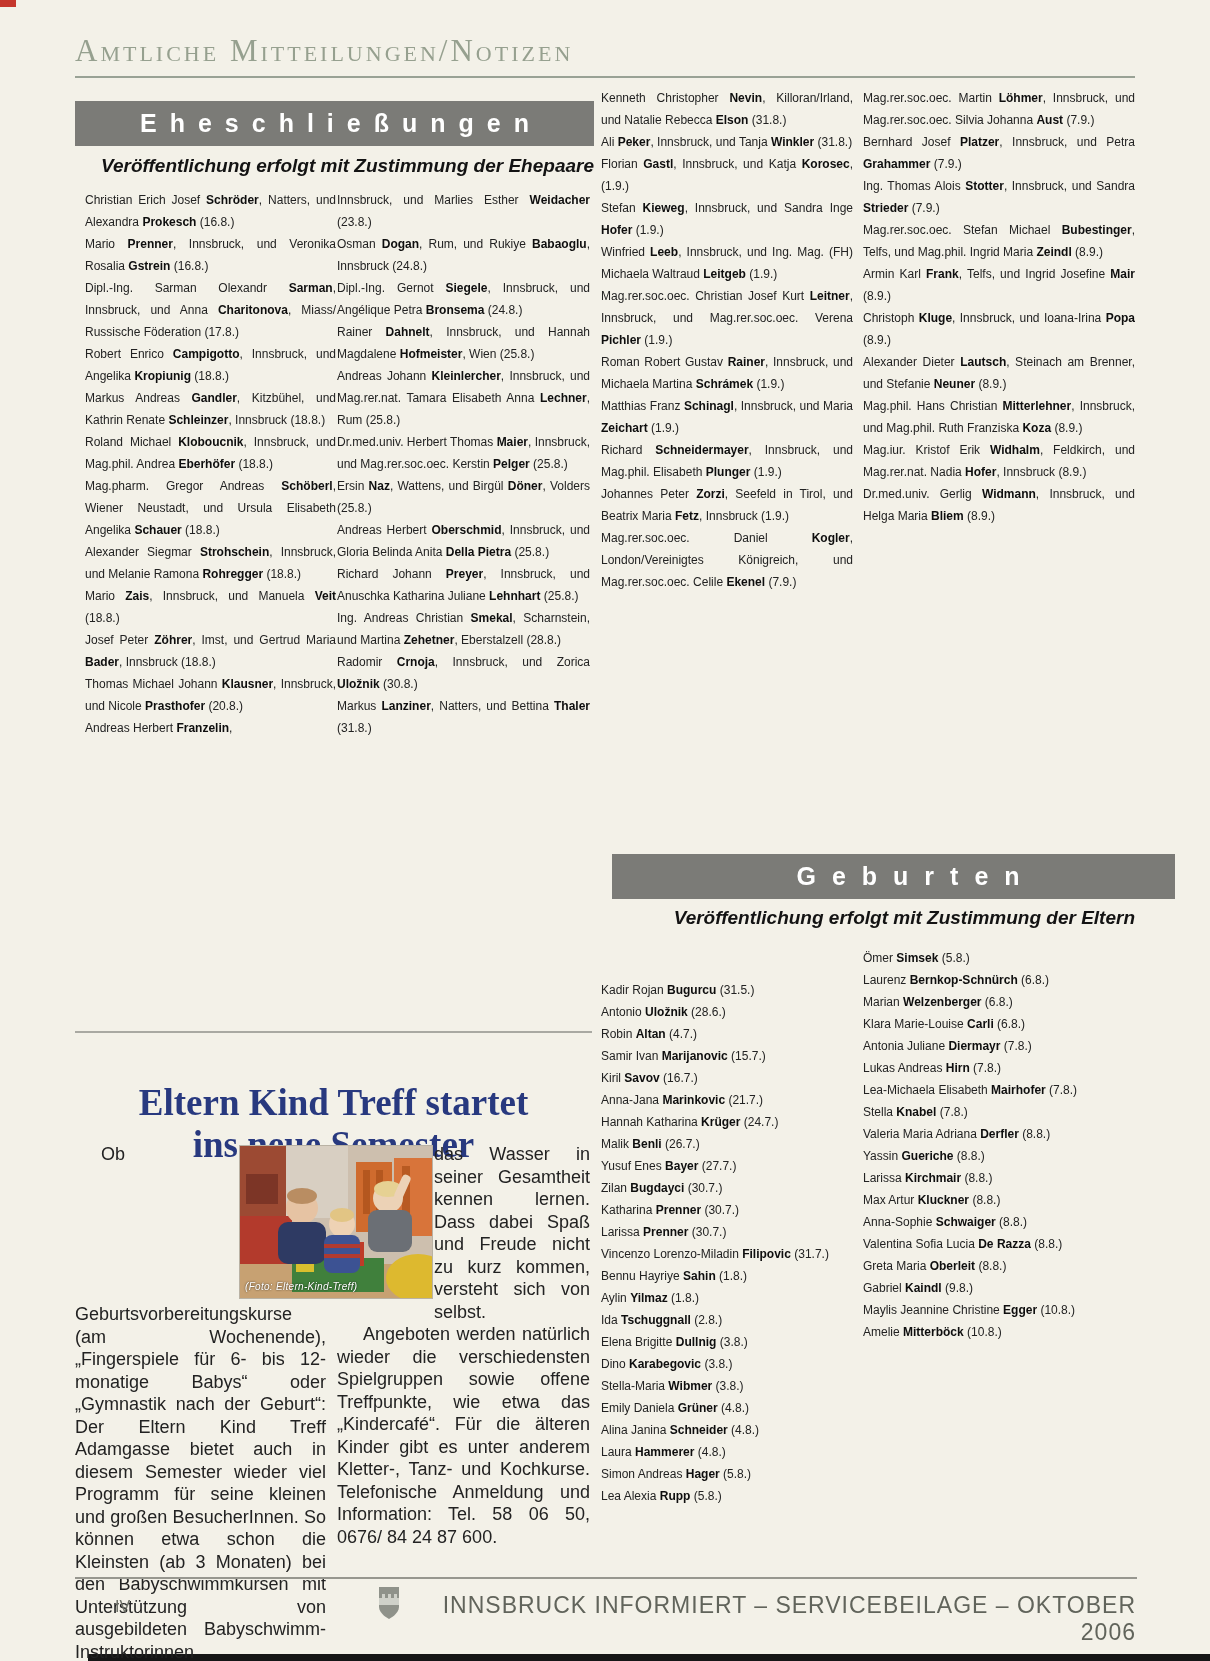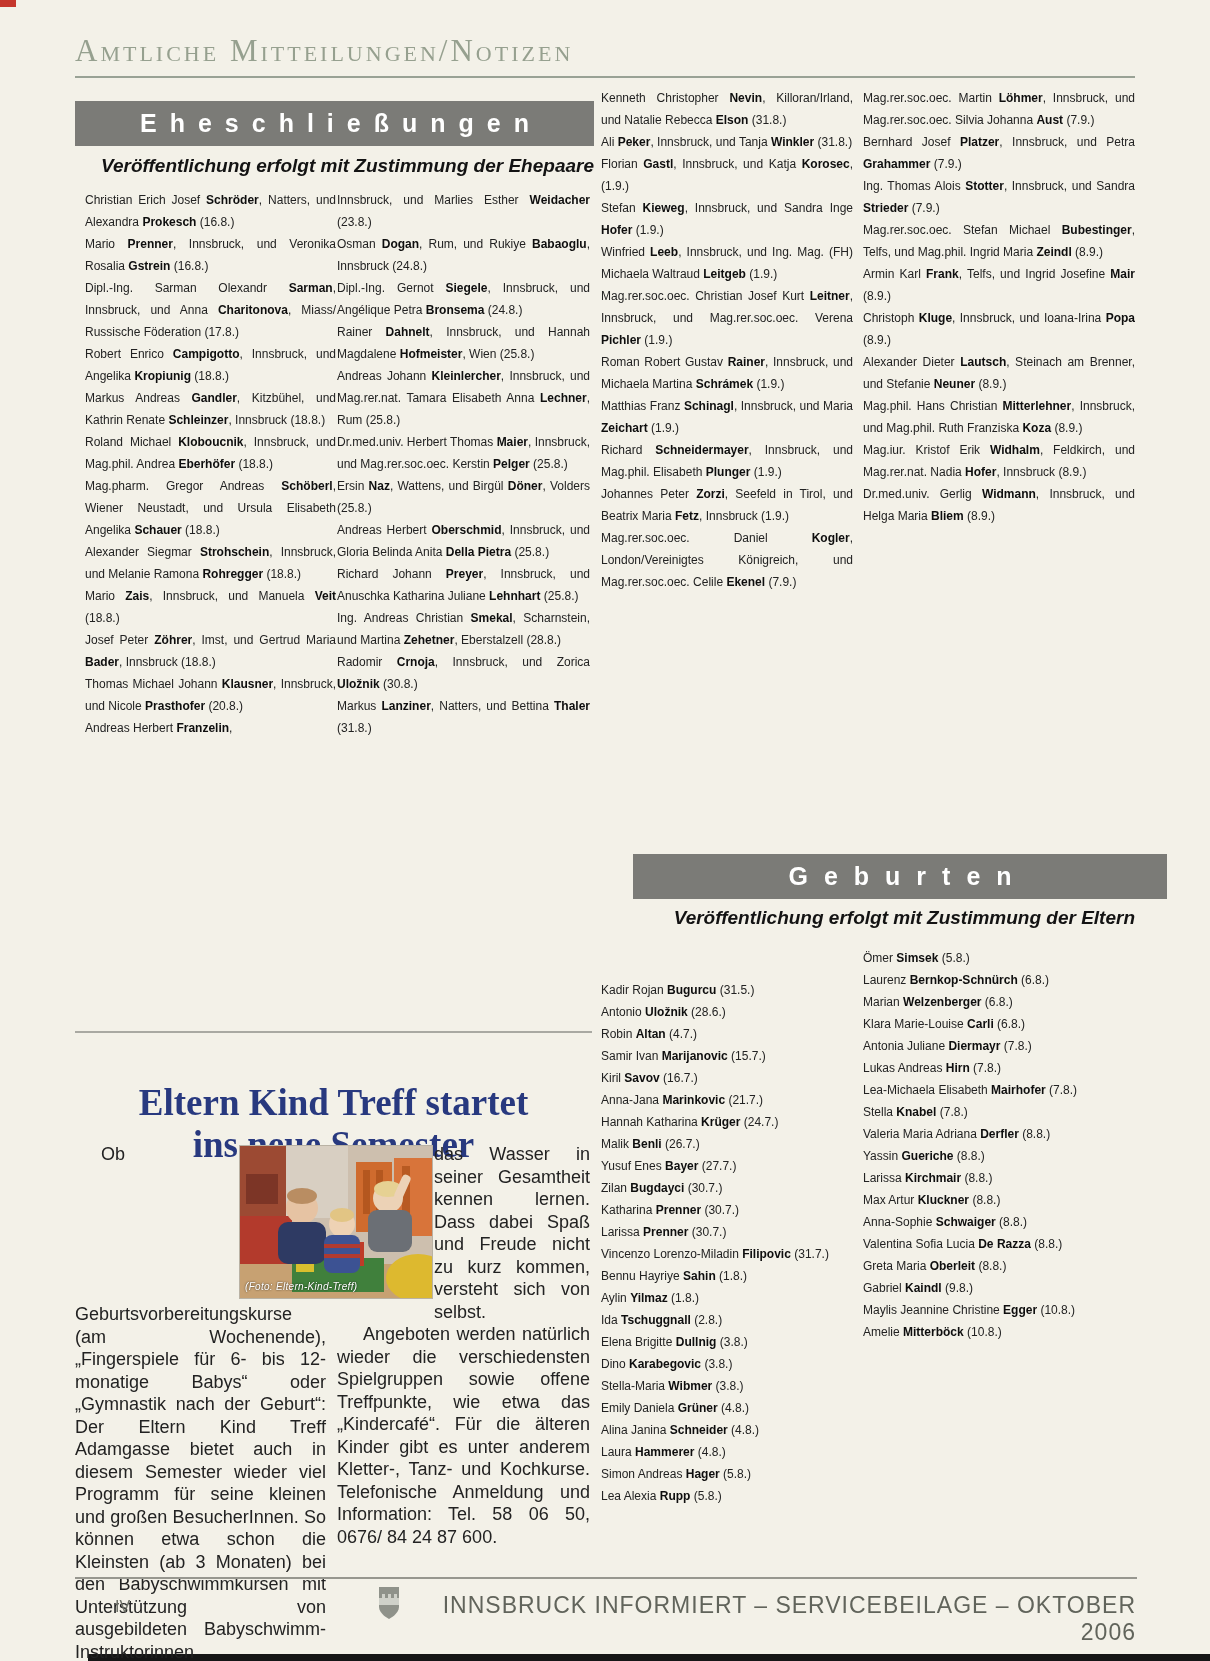--- a/index.html
+++ b/index.html
@@ -143,21 +143,21 @@
       <rect x="84" y="98" width="36" height="4" fill="#b03a30"></rect>
       <rect x="84" y="108" width="36" height="4" fill="#b03a30"></rect>
       <circle cx="148" cy="52" r="15" fill="#ecd2b6"></circle>
       <ellipse cx="148" cy="43" rx="14" ry="8" fill="#e6d193"></ellipse>
       <rect x="158" y="28" width="9" height="26" rx="4" fill="#ecd2b6" transform="rotate(24 162 41)"></rect>
       <rect x="128" y="64" width="44" height="42" rx="9" fill="#6b6f75"></rect>
     </svg>
     <span class="caption">(Foto: Eltern-Kind-Treff)</span>
   </div>
 
-  <div class="abs secbar" style="left:633px;top:854px;width:534px;height:45px;line-height:45px;letter-spacing:16px;">
+  <div class="abs secbar" style="left:612px;top:854px;width:534px;height:45px;line-height:45px;letter-spacing:16px;padding-left:29px;">
     <span class="bar-label" style="padding-left:16px;">Geburten</span>
   </div>
   <div class="abs subtitle" style="left:601px;top:907px;width:534px;">Veröffentlichung erfolgt mit Zustimmung der Eltern</div>
 
   <div class="abs col" style="left:601px;top:947px;width:252px;margin-top:32px;">
       <div class="entry">Kadir Rojan <b>Bugurcu</b> (31.5.)</div>
       <div class="entry">Antonio <b>Uložnik</b> (28.6.)</div>
       <div class="entry">Robin <b>Altan</b> (4.7.)</div>
       <div class="entry">Samir Ivan <b>Marijanovic</b> (15.7.)</div>
       <div class="entry">Kiril <b>Savov</b> (16.7.)</div>

